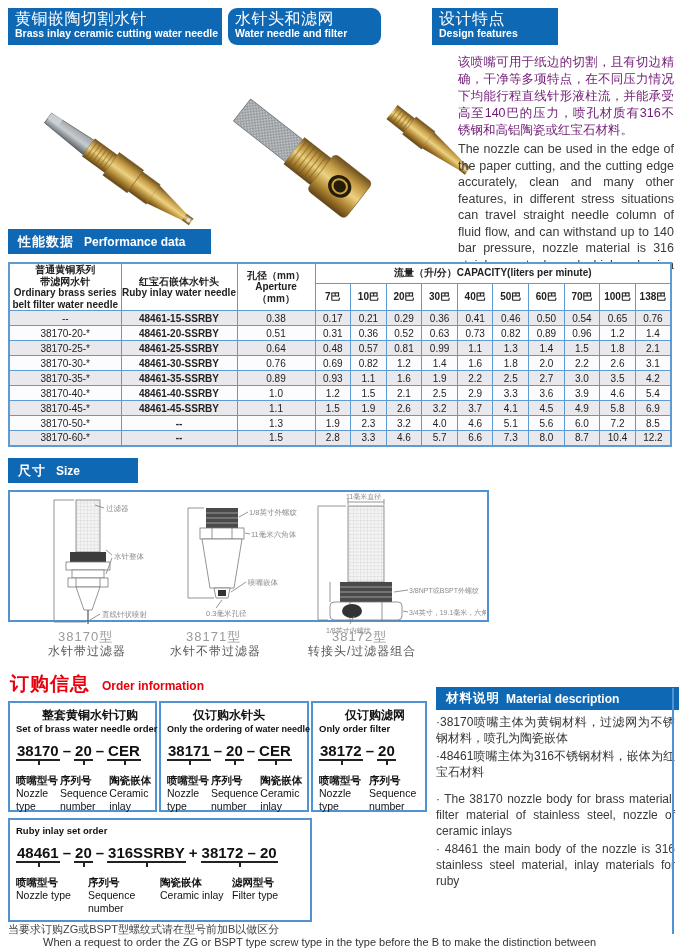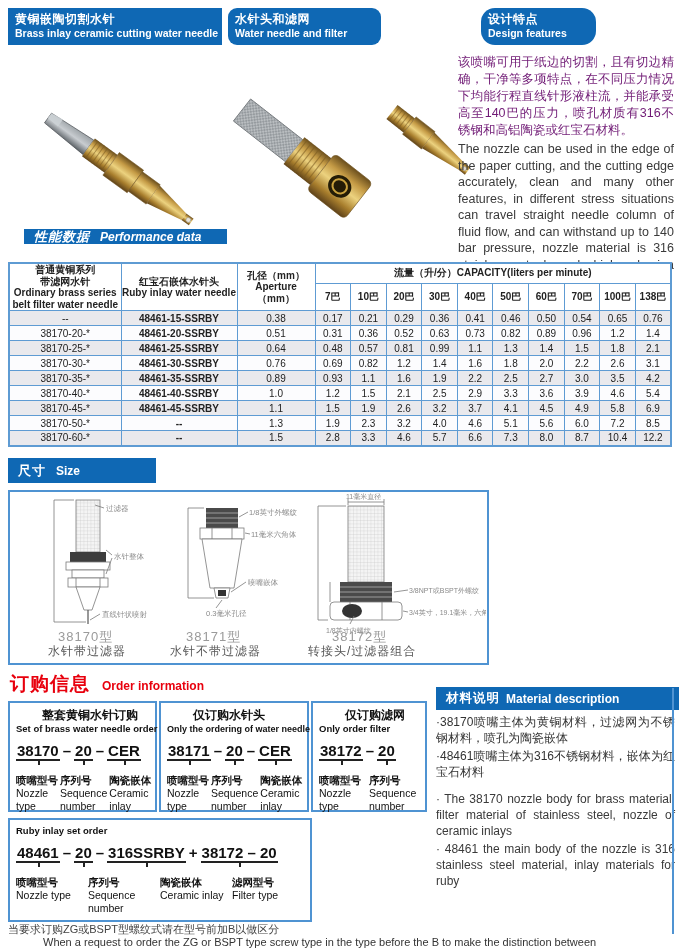--- a/index.html
+++ b/index.html
@@ -2,21 +2,21 @@
 <html><head>
 <meta charset="utf-8">
 <style>
   html,body{margin:0;padding:0;background:#fff;}
   #page{position:relative;width:679px;height:950px;background:#fff;overflow:hidden;
         font-family:"Liberation Sans","DejaVu Sans",sans-serif;color:#333;}
   .abs{position:absolute;}
   
   .bluebar{position:absolute;background:#0f68b4;color:#fff;box-sizing:border-box;}
   .hbar{padding:3px 7px;}
-  .hbar .cn{font-size:12px;font-weight:bold;line-height:16px;letter-spacing:.5px;white-space:nowrap;}
+  .hbar .cn{font-size:16px;font-weight:normal;line-height:16px;letter-spacing:.5px;white-space:nowrap;}
   .hbar .en{font-size:10.5px;font-weight:bold;line-height:13px;white-space:nowrap;}
   .sbar{display:flex;align-items:center;padding:0 10px;}
   .sbar .cn{font-size:13px;font-weight:bold;letter-spacing:1px;white-space:nowrap;}
   .sbar .en{font-size:12px;font-weight:bold;margin-left:10px;white-space:nowrap;}
   
   .para{position:absolute;width:216px;text-align:justify;}
   .para.cn{font-size:12.5px;line-height:17px;color:#701a75;}
   .para.en{font-size:12.5px;line-height:16.5px;color:#3a3a3a;}
   
   #perf-table{position:absolute;left:8px;top:262px;border-collapse:collapse;table-layout:fixed;
@@ -25,21 +25,21 @@
               font-size:10px;padding:0;color:#222;}
   #perf-table thead th{background:#fff;font-weight:bold;}
   #perf-table thead .hline{line-height:11.5px;}
   #perf-table tbody tr{height:15px;}
   #perf-table tbody tr:nth-child(odd){background:#e9e9ed;}
   #perf-table tbody tr:nth-child(even){background:#fcfcfe;}
   #perf-table td.ruby{font-weight:bold;}
   #cap-row{height:20px;}
   #pressure-row th{height:26px;font-weight:bold;}
   
-  #size-box{position:absolute;left:8px;top:490px;width:481px;height:175px;
+  #size-box{position:absolute;left:8px;top:490px;width:481px;height:132px;
             border:2px solid #4f93d2;box-sizing:border-box;background:#fff;}
   svg text{font-family:"Liberation Sans","DejaVu Sans",sans-serif;}
   .dlab{font-size:7.5px;fill:#8a8a8a;}
   .dlab3{font-size:7px;fill:#8a8a8a;}
   .dmodel{font-size:13px;fill:#9a9a9a;letter-spacing:1px;}
   .dcap{font-size:12px;fill:#555;letter-spacing:1px;}
   
   .order-title-cn{position:absolute;left:10px;top:671px;font-size:19px;font-weight:bold;color:#e8000d;letter-spacing:1px;}
   .order-title-en{position:absolute;left:102px;top:679px;font-size:12px;font-weight:bold;color:#e8000d;}
   .obox{position:absolute;border:2px solid #4f93d2;box-sizing:border-box;background:#fff;padding:5px 6px;}
@@ -69,21 +69,21 @@
 <div id="page">
 
   <div class="bluebar hbar" style="left:8px;top:8px;width:214px;height:37px;">
     <div class="cn">黄铜嵌陶切割水针</div>
     <div class="en">Brass inlay ceramic cutting water needle</div>
   </div>
   <div class="bluebar hbar" style="left:228px;top:8px;width:153px;height:37px;border-radius:9px;">
     <div class="cn">水针头和滤网</div>
     <div class="en">Water needle and filter</div>
   </div>
-  <div class="bluebar hbar" style="left:481px;top:8px;width:115px;height:37px;border-radius:14px;">
+  <div class="bluebar hbar" style="left:432px;top:8px;width:126px;height:37px;">
     <div class="cn">设计特点</div>
     <div class="en">Design features</div>
   </div>
 
   <svg class="abs" style="left:0;top:48px;" width="470" height="180" viewBox="0 0 470 180">
     <defs>
       <linearGradient id="brass" x1="0" y1="0" x2="0" y2="1">
         <stop offset="0" stop-color="#6b4f1d"></stop>
           <stop offset="0.25" stop-color="#c49a45"></stop>
         <stop offset="0.5" stop-color="#ecd27f"></stop>
@@ -129,21 +129,21 @@
       <rect x="22" y="-11" width="24" height="22" fill="url(#brass)" stroke="#6b4e1c" stroke-width="0.5"></rect>
       <polygon points="46,-10 88,-4.5 88,4.5 46,10" fill="url(#brass)"></polygon>
       <rect x="88" y="-4.5" width="8" height="9" fill="url(#brass)"></rect>
       <circle cx="92" cy="0" r="2" fill="#ddd8ce" stroke="#8a8a8a" stroke-width="0.4"></circle>
     </g>
   </svg>
 
   <div class="para cn" style="left:458px;top:54px;">该喷嘴可用于纸边的切割，且有切边精确，干净等多项特点，在不同压力情况下均能行程直线针形液柱流，并能承受高至140巴的压力，喷孔材质有316不锈钢和高铝陶瓷或红宝石材料。</div>
   <div class="para en" style="left:458px;top:141px;">The nozzle can be used in the edge of the paper cutting, and the cutting edge accurately, clean and many other features, in different stress situations can travel straight needle column of fluid flow, and can withstand up to 140 bar pressure, nozzle material is 316 stainless steel and high alumina ceramic material or ruby.</div>
 
-  <div class="bluebar sbar" style="left:24px;top:229px;width:203px;height:15px;font-style:italic;">
+  <div class="bluebar sbar" style="left:8px;top:229px;width:203px;height:25px;">
     <span class="cn">性能数据</span>
     <span class="en">Performance data</span>
   </div>
 
   <table id="perf-table">
     <colgroup>
       <col style="width:112px">
         <col style="width:116px">
         <col style="width:78px">
       <col span="10">
@@ -311,21 +311,21 @@
           <td>6.6</td>
           <td>7.3</td>
           <td>8.0</td>
           <td>8.7</td>
           <td>10.4</td>
           <td>12.2</td>
         </tr>
       </tbody>
   </table>
 
-  <div class="bluebar sbar" style="left:8px;top:458px;width:148px;height:25px;">
+  <div class="bluebar sbar" style="left:8px;top:458px;width:130px;height:25px;">
     <span class="cn">尺寸</span>
     <span class="en">Size</span>
   </div>
 
   <div id="size-box">
     <svg width="476" height="170" viewBox="0 0 476 170">
 
       <g stroke="#7a7a7a" stroke-width="0.8" fill="none">
         <rect x="66" y="8" width="24" height="52" fill="url(#dmesh)"></rect>
         <rect x="60" y="60" width="36" height="10" fill="#3d3d3d" stroke="none"></rect>

